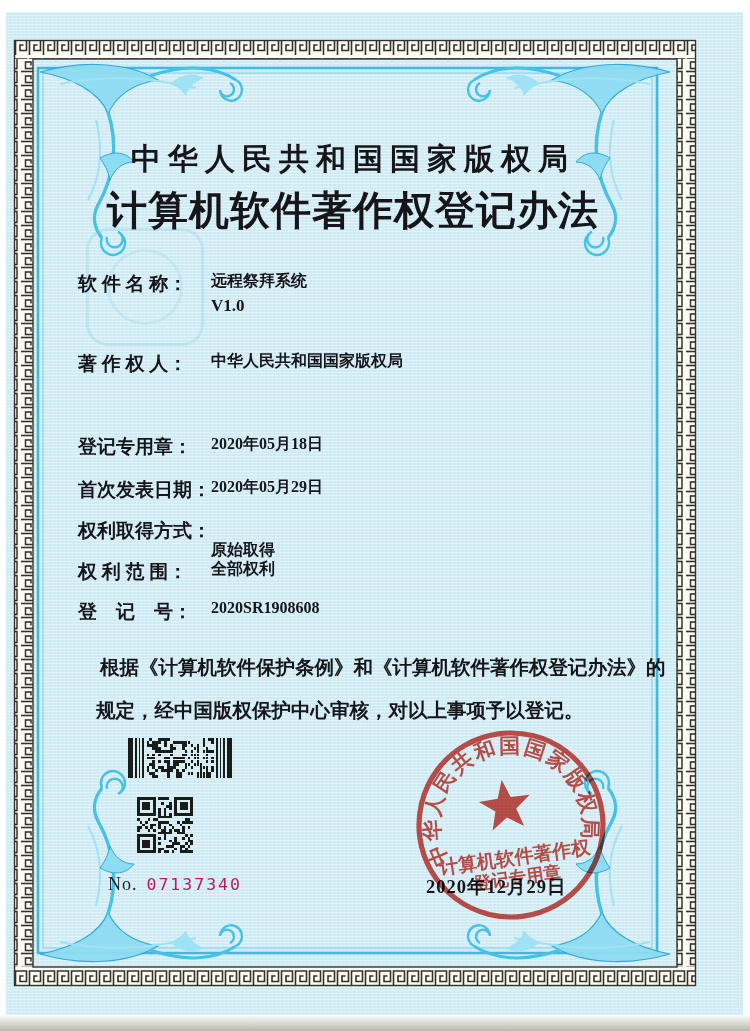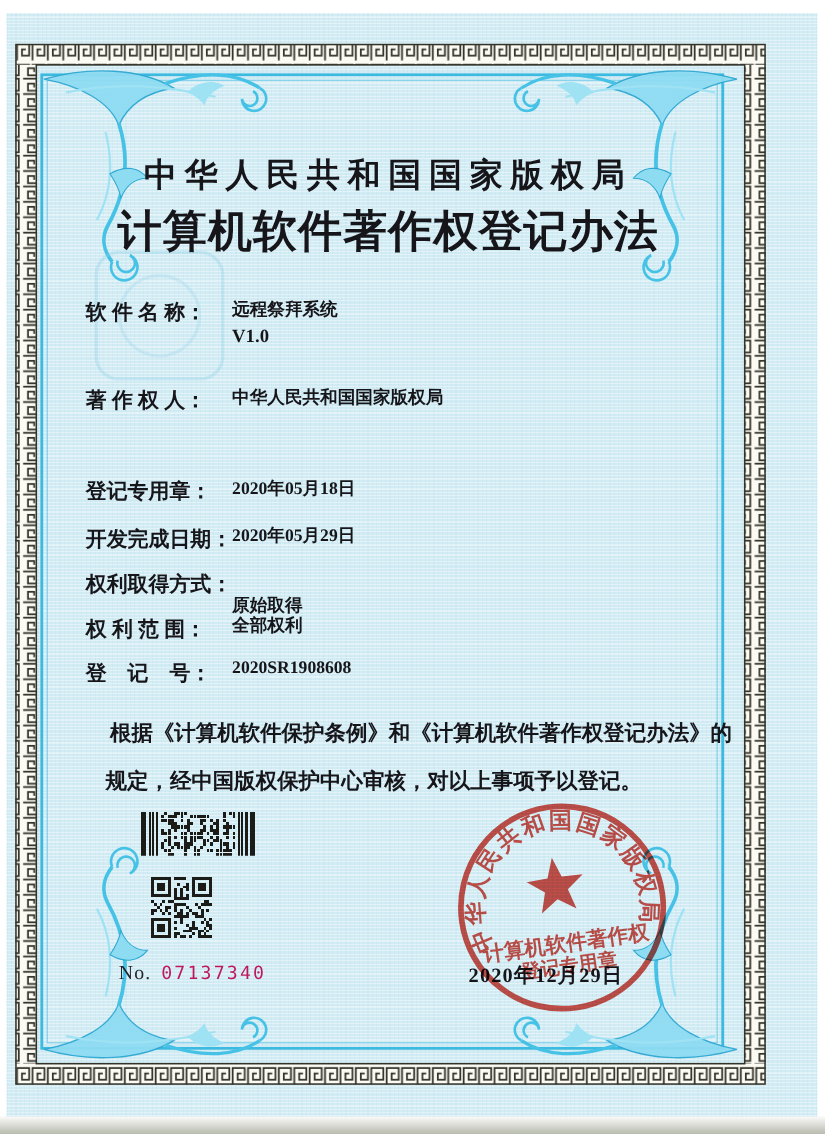--- a/index.html
+++ b/index.html
@@ -135,21 +135,21 @@
   </div>
   <div class="frow">
     <div class="flabel" style="top:351px">著 作 权 人：</div>
     <div class="fvalue" style="top:351px">中华人民共和国国家版权局</div>
   </div>
   <div class="frow">
     <div class="flabel" style="top:434px">登记专用章：</div>
     <div class="fvalue" style="top:434px">2020年05月18日</div>
   </div>
   <div class="frow">
-    <div class="flabel" style="top:477px">开发完成日期：</div>
+    <div class="flabel" style="top:477px">首次发表日期：</div>
     <div class="fvalue" style="top:477px">2020年05月29日</div>
   </div>
   <div class="frow">
     <div class="flabel" style="top:518px">权利取得方式：</div>
     <div class="fvalue" style="top:540px">原始取得</div>
   </div>
   <div class="frow">
     <div class="flabel" style="top:559px">权 利 范 围：</div>
     <div class="fvalue" style="top:559px">全部权利</div>
   </div>

